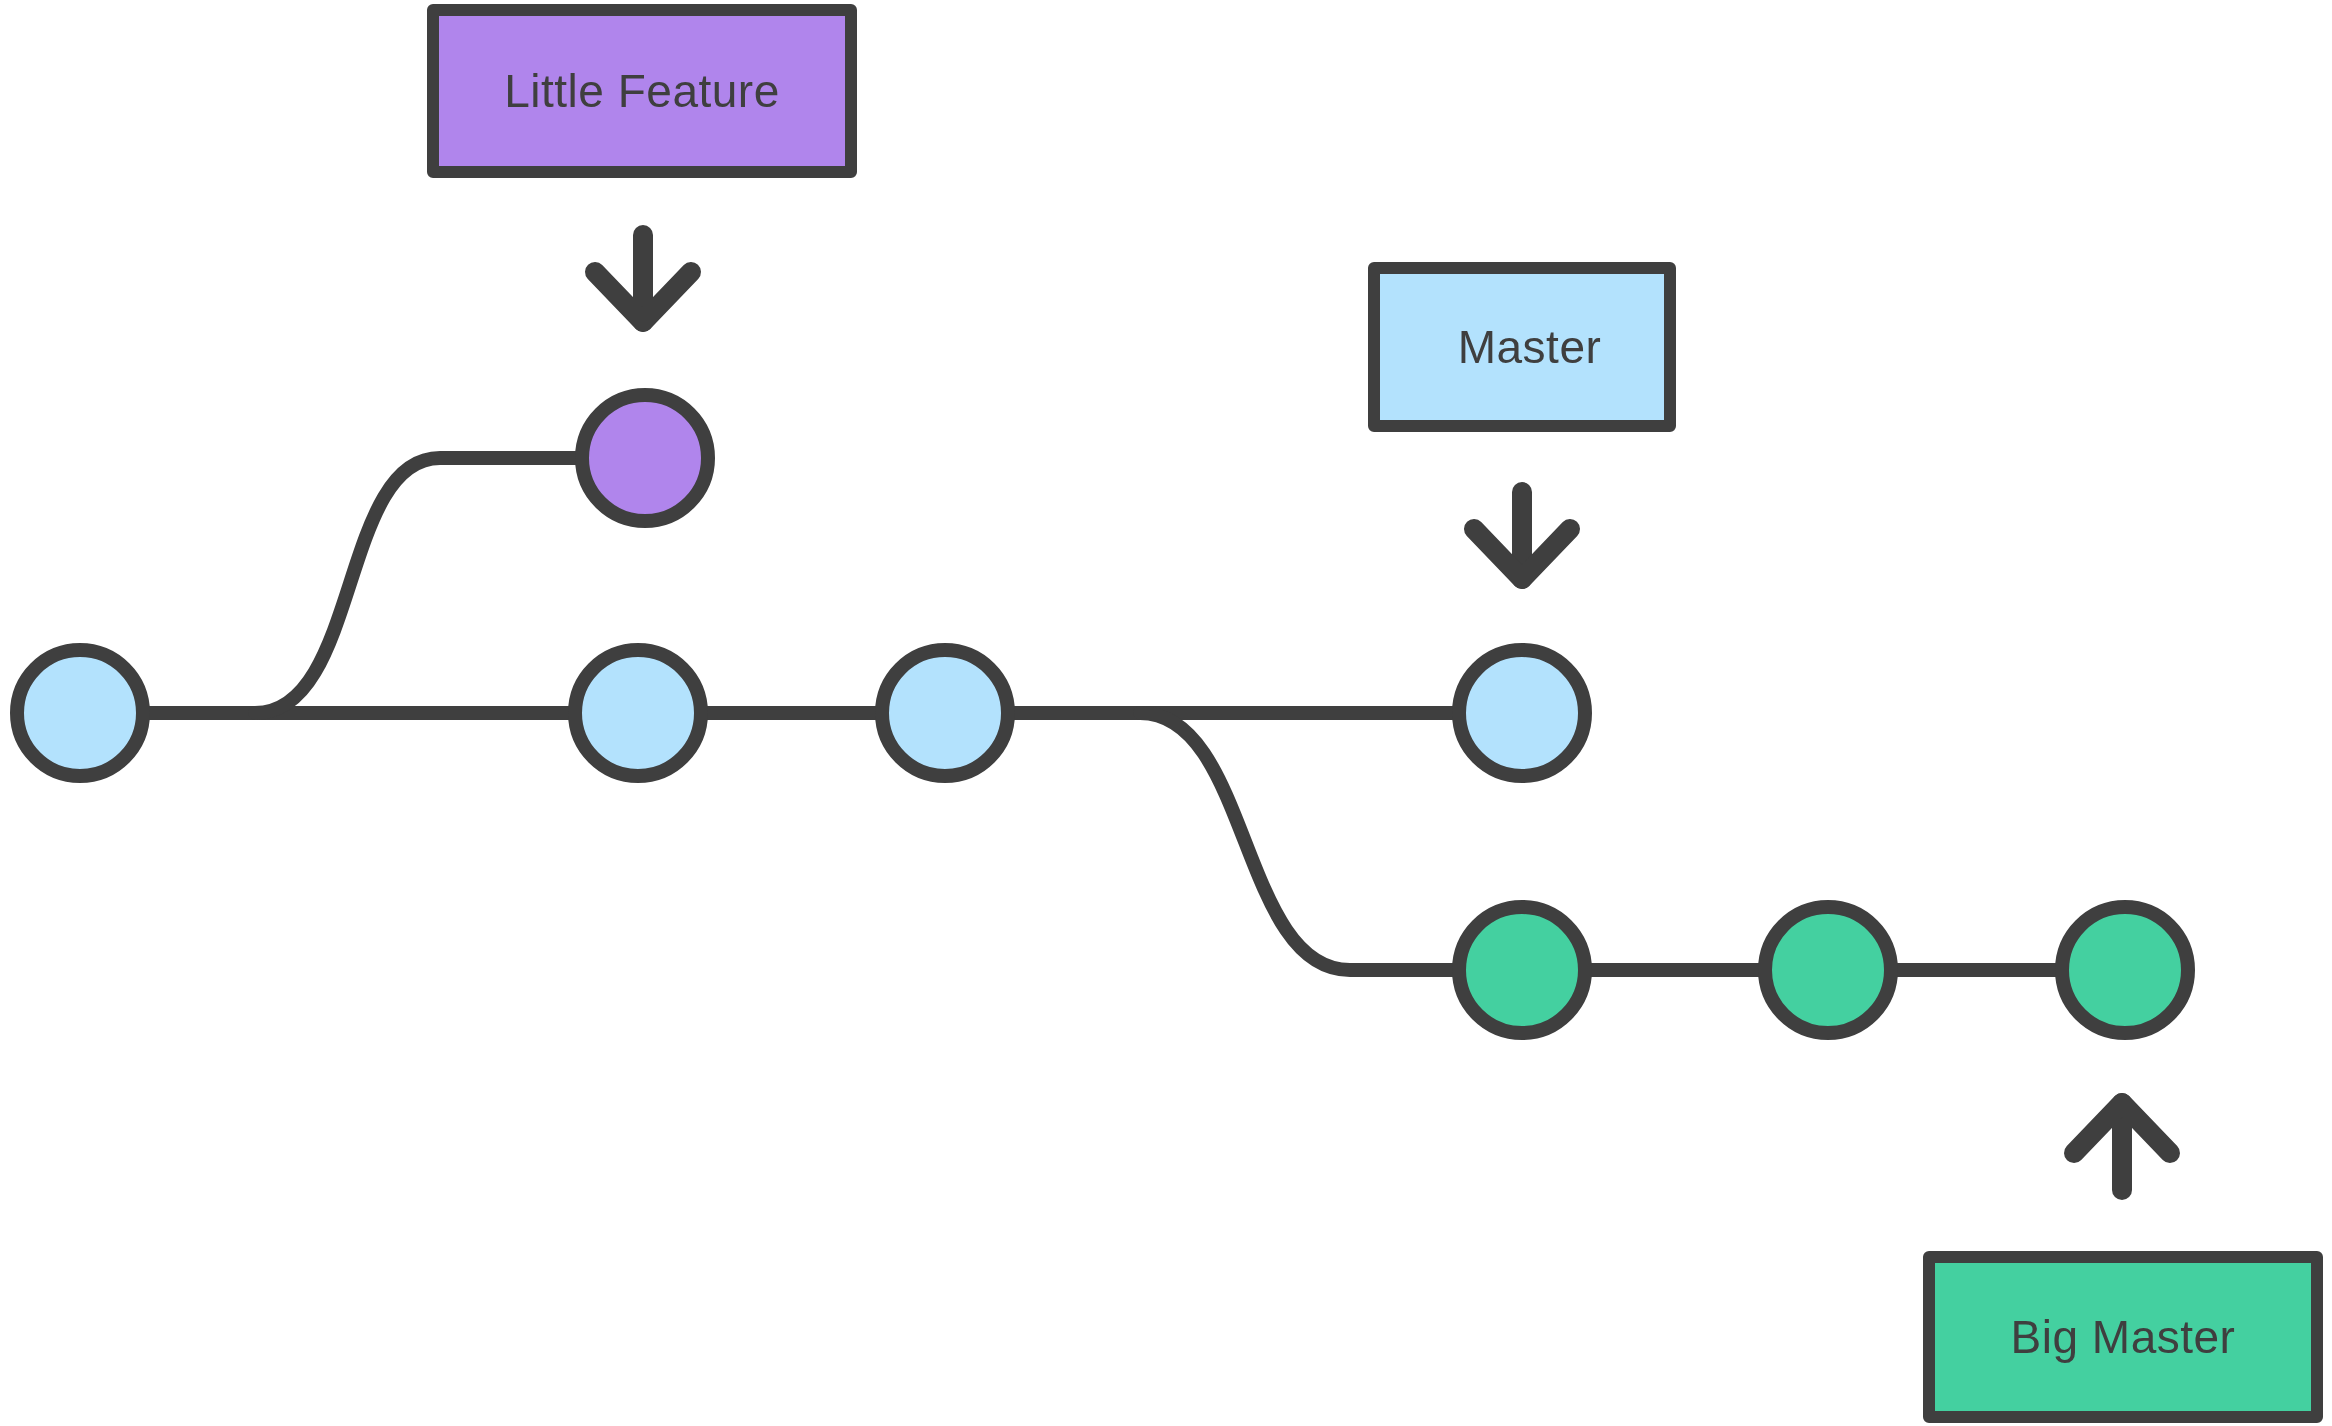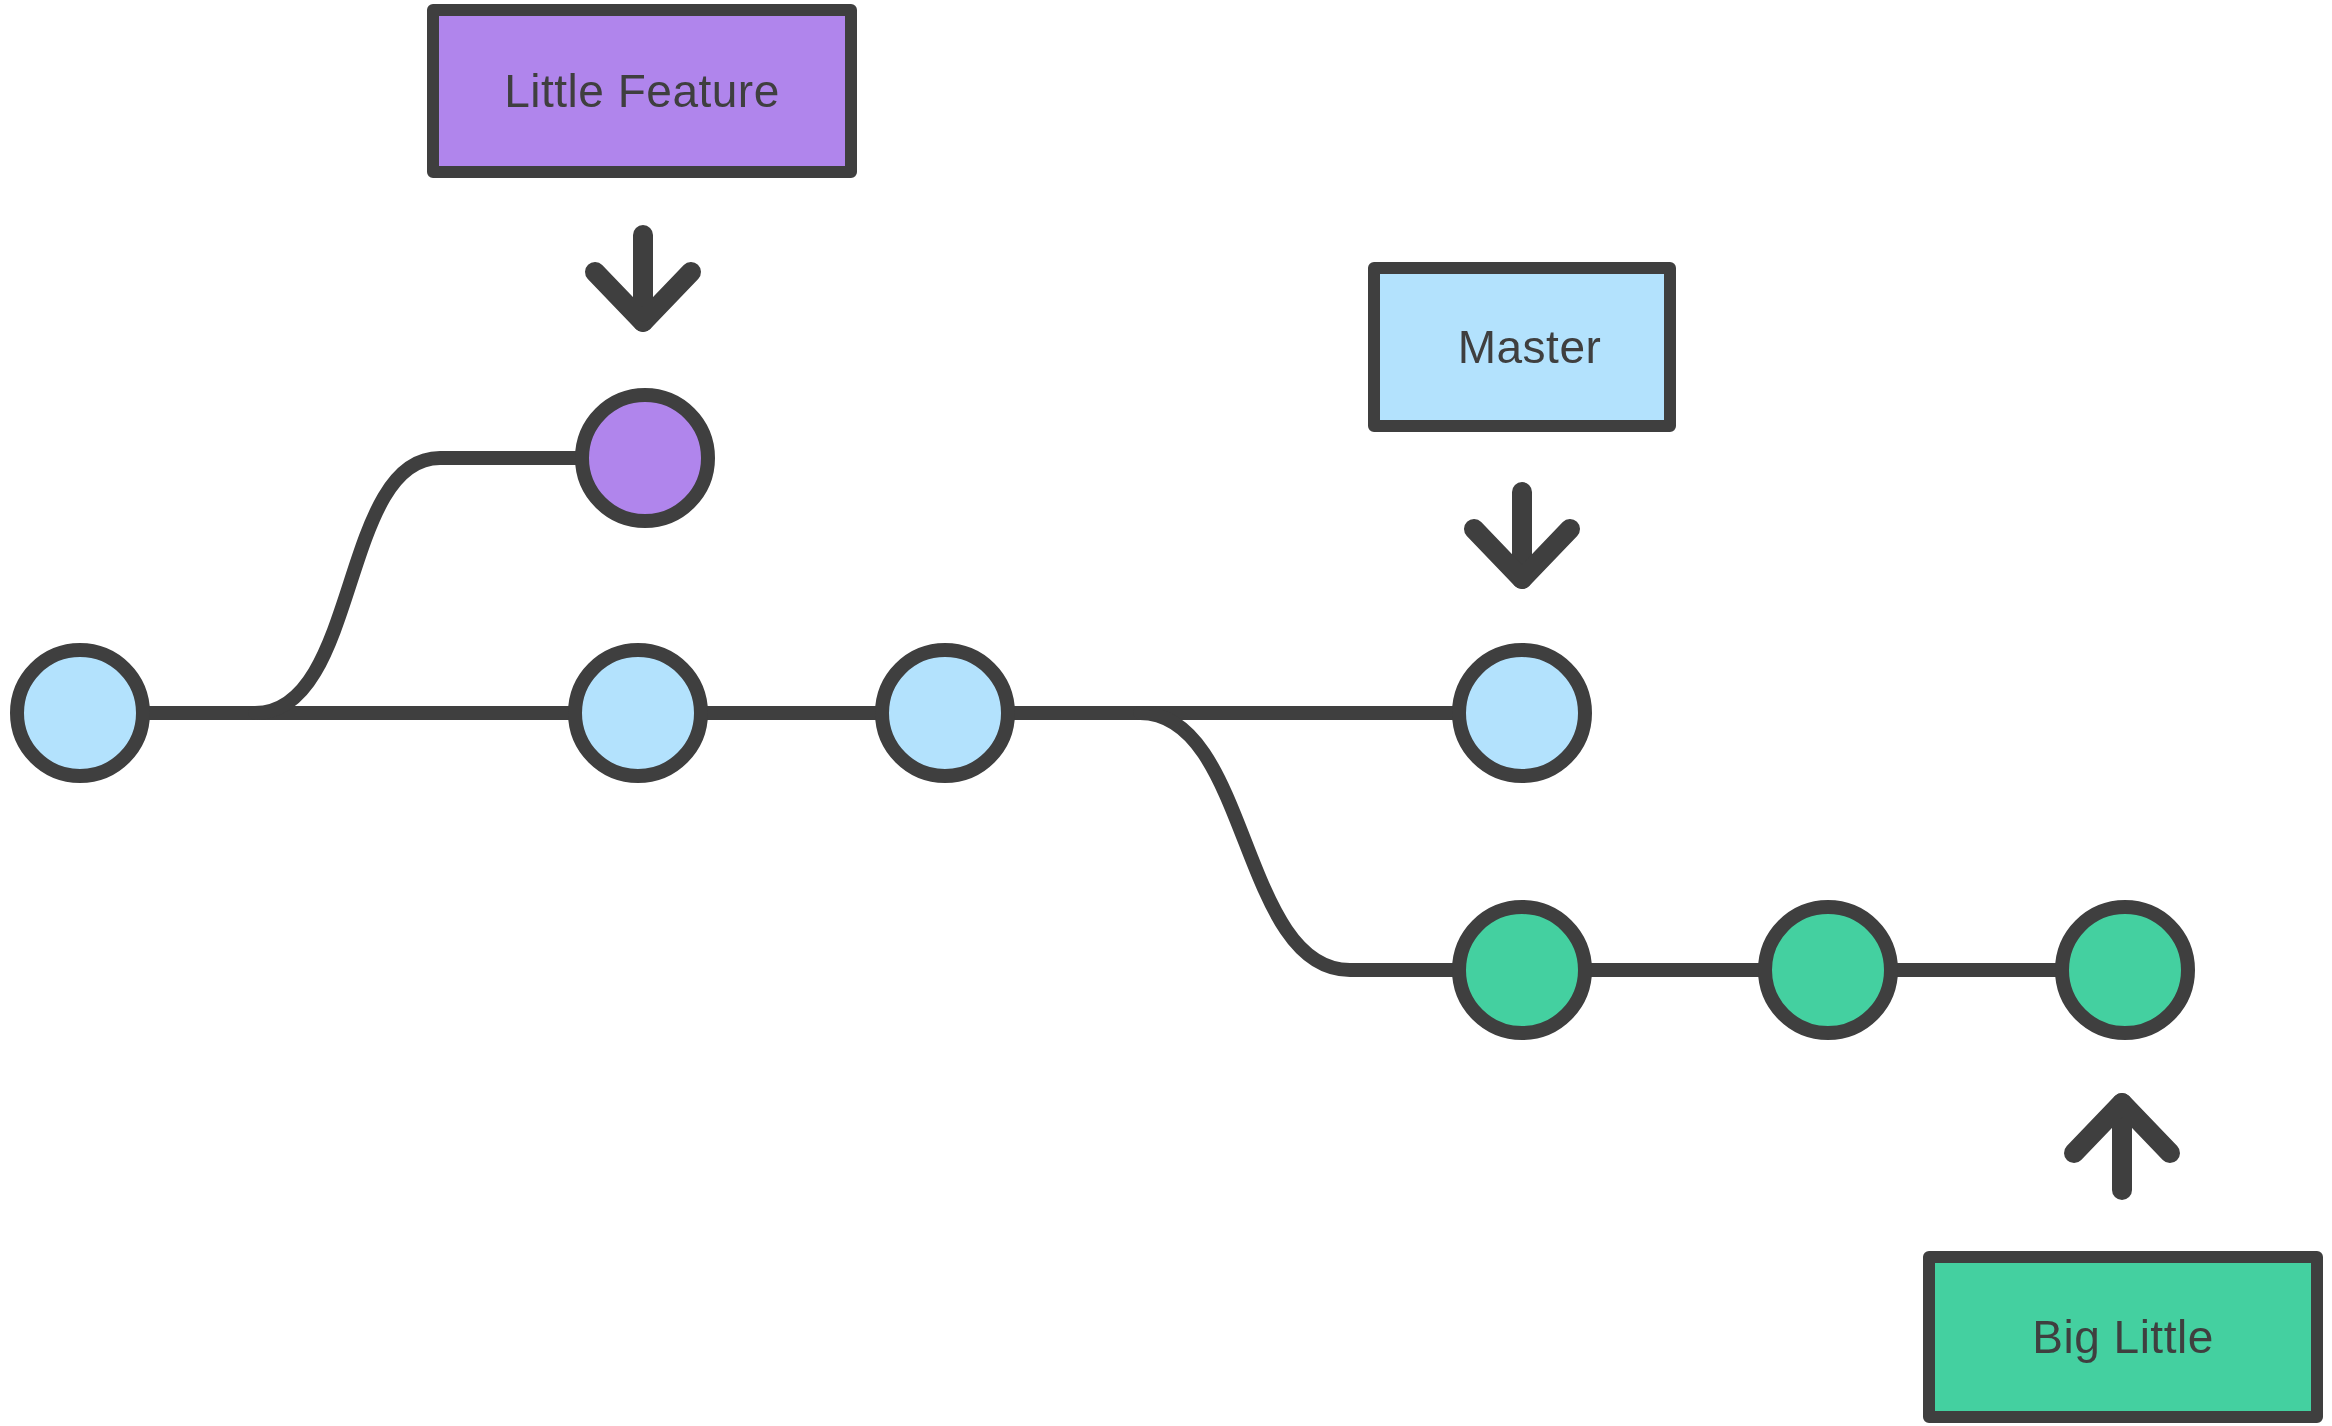--- a/index.html
+++ b/index.html
@@ -109,16 +109,16 @@
 
   <div id="box-little-feature" class="label-box" style="background:#b085ec;">
     <span class="label-text">Little Feature</span>
   </div>
 
   <div id="box-master" class="label-box" style="background:#b3e2fd;padding-left:15px;">
     <span class="label-text">Master</span>
   </div>
 
   <div id="box-big-feature" class="label-box" style="background:#44d0a0;">
-    <span class="label-text">Big Little</span>
+    <span class="label-text">Big Master</span>
   </div>
 
 </div>
 
 </body></html>

